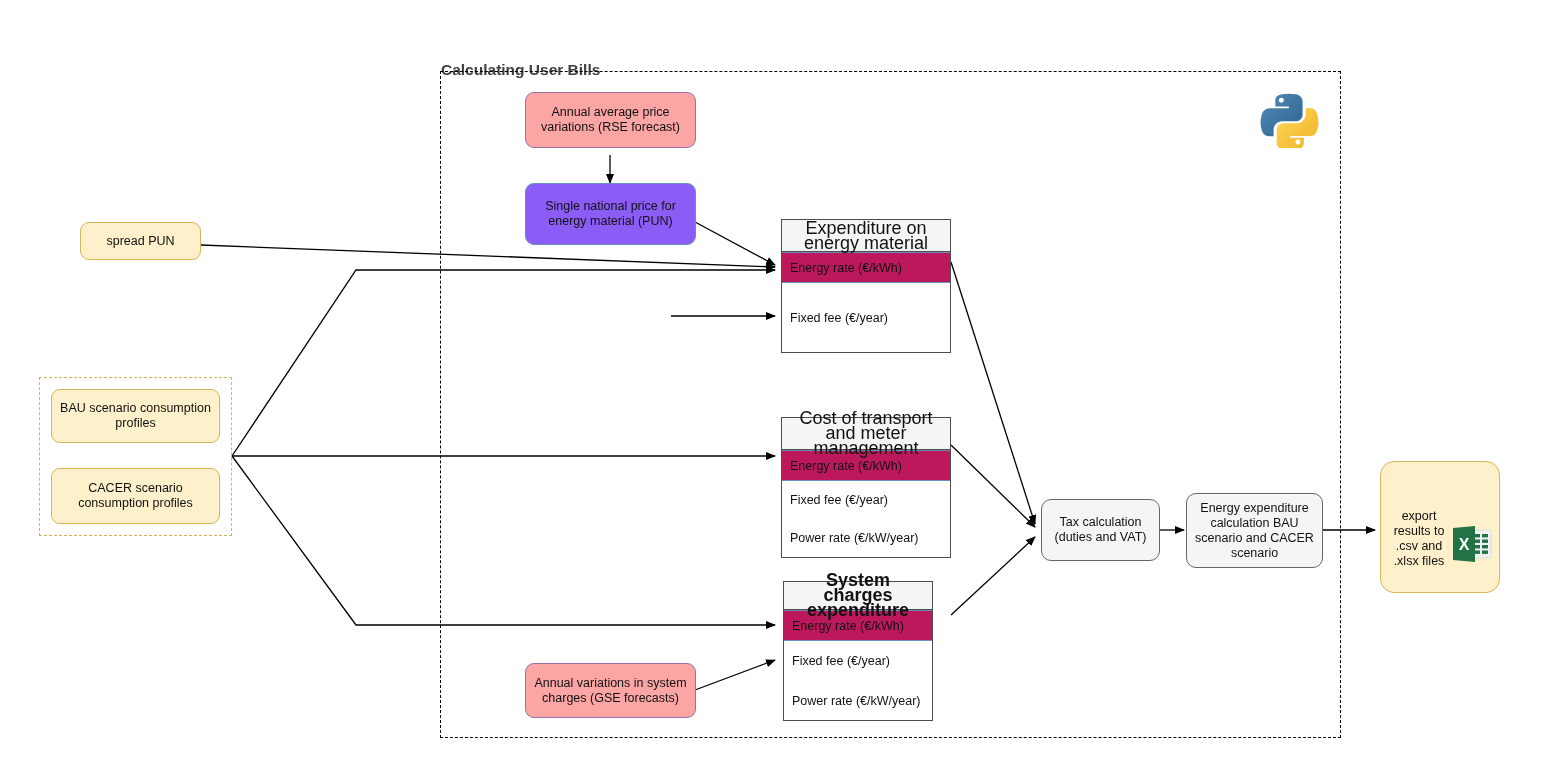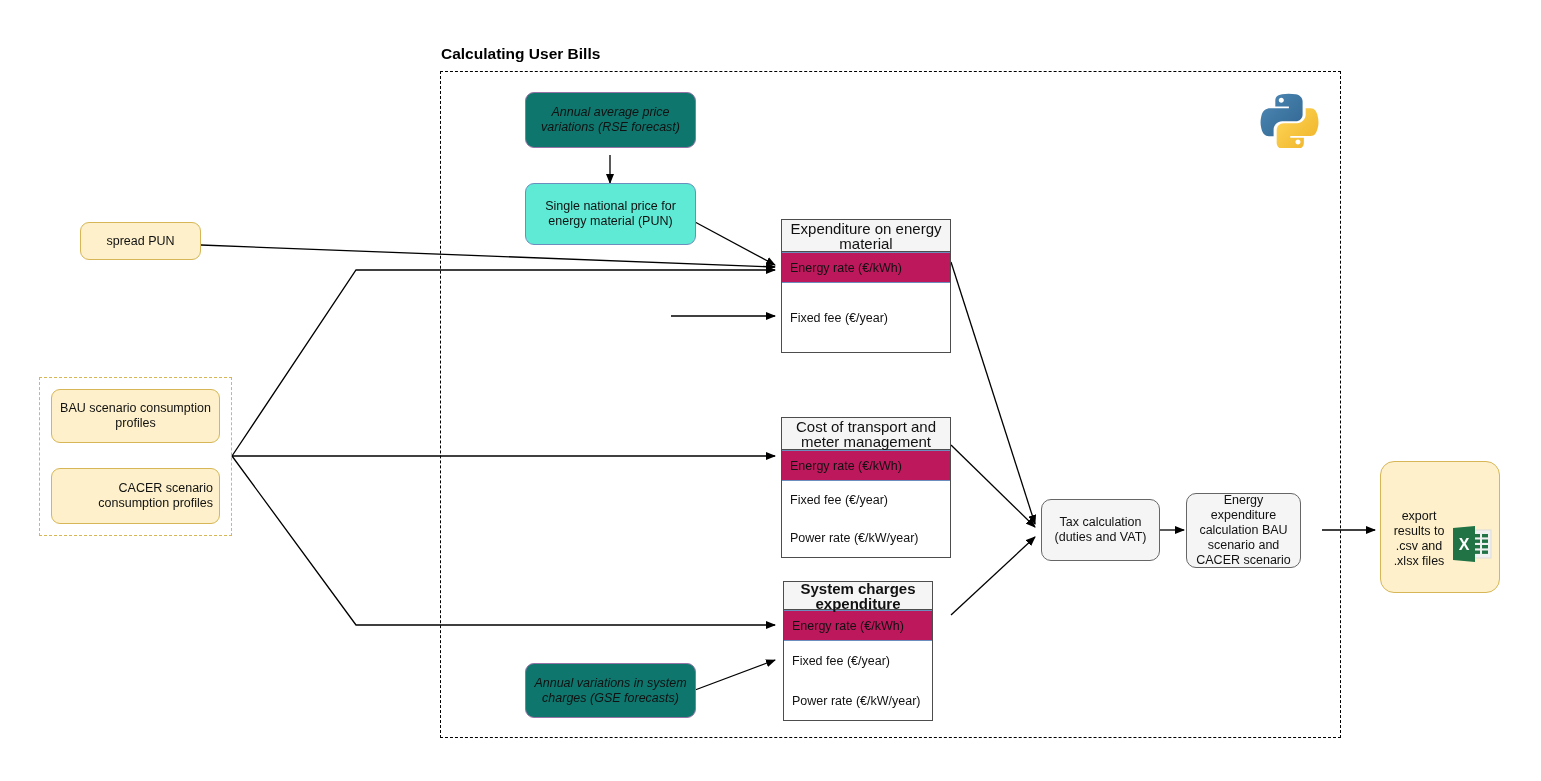--- a/index.html
+++ b/index.html
@@ -18,62 +18,63 @@
     position:absolute;
     box-sizing:border-box;
     display:flex;align-items:center;justify-content:center;
     text-align:center;
     font-size:12.5px;
     line-height:15px;
     border-radius:9px;
     padding:3px 6px;
   }
   .n-yellow{background:#fdf0ca;border:1px solid #d6b656;}
-  .n-purple{background:#0f766e;border:1px solid #9673a6;font-style:italic;}
-  .n-blue  {background:#5eead4;border:1px solid #6c8ebf;}
+  .n-purple{background:#fca5a5;border:1px solid #9673a6;}
+  .n-blue  {background:#8b5cf6;border:1px solid #6c8ebf;}
   .n-grey  {background:#f5f5f5;border:1px solid #666666;}
 
   
   .dash-container{
     position:absolute;
     border:1.6px dashed #000000;
     background:transparent;
     box-sizing:border-box;
   }
   .dash-group{
     position:absolute;
     border:1.6px dashed #d6b656;
     background:transparent;
     box-sizing:border-box;
   }
   .container-title{
     position:absolute;
     font-size:15.5px;
     font-weight:bold;
-    color:#000000;
+    color:#404040;
     white-space:nowrap;
+    margin-top:16px;
   }
 
   
   .tbl{
     position:absolute;
     box-sizing:border-box;
     border:1px solid #4d4d4d;
     background:#ffffff;
     font-size:12.5px;
   }
   .tbl .th{
     box-sizing:border-box;
     background:#f5f5f5;
     border-bottom:1px solid #4d4d4d;
     text-align:center;
     line-height:15px;
     padding:4px 6px;
     display:flex;align-items:center;justify-content:center;
-    font-size:15px;
+    font-size:18px;
   }
   .tbl .tr{
     box-sizing:border-box;
     display:flex;align-items:center;
     padding:0 8px;
     font-size:12.5px;
   }
   .tbl .tr.hl{
     background:#be185d;
     border-top:1px solid #6c8ebf;
@@ -156,21 +157,21 @@
   <div class="node n-yellow" style="left:80px;top:222px;width:121px;height:38px;">
     <span>spread PUN</span>
   </div>
 
   <div class="dash-group" style="left:39px;top:377px;width:193px;height:159px;"></div>
 
   <div class="node n-yellow" style="left:51px;top:389px;width:169px;height:54px;">
     <span>BAU scenario consumption profiles</span>
   </div>
 
-  <div class="node n-yellow" style="left:51px;top:468px;width:169px;height:56px;text-align:right;">
+  <div class="node n-yellow" style="left:51px;top:468px;width:169px;height:56px;">
     <span>CACER scenario consumption profiles</span>
   </div>
 
   <div class="node n-purple" style="left:525px;top:92px;width:171px;height:56px;">
     <span>Annual average price variations (RSE forecast)</span>
   </div>
 
   <div class="node n-blue" style="left:525px;top:183px;width:171px;height:62px;">
     <span>Single national price for energy material (PUN)</span>
   </div>
@@ -200,21 +201,21 @@
     <div class="tr" style="height:39px;">Power rate (€/kW/year)</div>
   </div>
 
   <div class="node n-grey" style="left:1041px;top:499px;width:119px;height:62px;border-radius:10px;">
     <span>
       <span>Tax calculation</span><br>
       <span>(duties and VAT)</span>
     </span>
   </div>
 
-  <div class="node n-grey" style="left:1186px;top:493px;width:115px;height:75px;border-radius:10px;">
+  <div class="node n-grey" style="left:1186px;top:493px;width:137px;height:75px;border-radius:10px;">
     <span>Energy expenditure calculation BAU scenario and CACER scenario</span>
   </div>
 
   <div class="node n-yellow" style="left:1380px;top:461px;width:120px;height:132px;border-radius:14px;
        flex-direction:row;justify-content:flex-start;padding-top:26px;">
     <span>export results to .csv and .xlsx files</span>
     <span class="xl-logo" style="position:relative;margin-top:14px;">
       <svg width="42" height="36" viewBox="0 0 42 36">
         <rect x="20" y="4" width="20" height="28" fill="#f0f0f0" stroke="#dcdcdc" stroke-width="1"></rect>
         <g fill="#217346">

